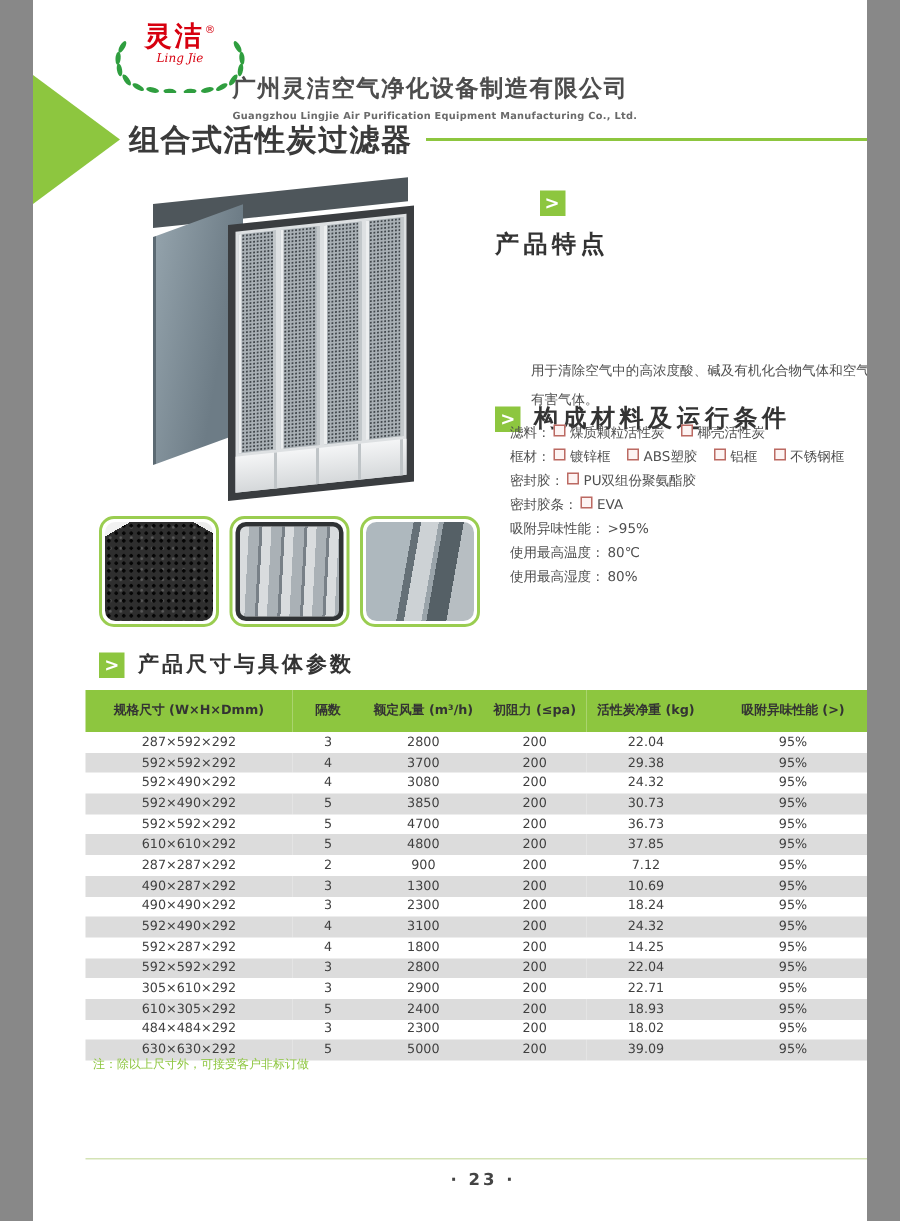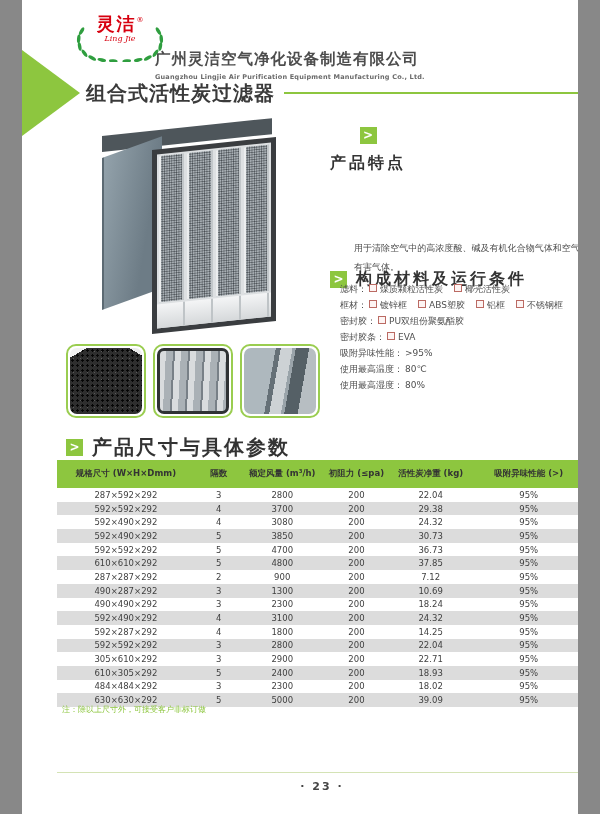--- a/index.html
+++ b/index.html
@@ -75,21 +75,21 @@
 
   .mat-list{position:absolute;left:318px;top:281px;width:276px;}
   .mline{font-size:9px;color:#4f4f4f;height:16px;line-height:16px;white-space:nowrap;}
   .mlabel{margin-right:2px;}
   .mopt{margin-right:11px;}
   .cbx{display:inline-block;width:6px;height:6px;border:1px solid #bb6a63;background:#fdf4f3;
        margin-right:3px;vertical-align:0px;}
 
   
   .tbl-head{left:44px;top:434px;}
-  .tbl-title{font-size:20px;font-weight:bold;color:#333;letter-spacing:2px;
+  .tbl-title{font-size:14px;font-weight:bold;color:#333;letter-spacing:2px;
              font-family:"DejaVu Serif",serif;}
   table.spec{position:absolute;left:35px;top:460px;width:530px;border-collapse:collapse;
              table-layout:fixed;}
   table.spec th{background:#8dc63f;color:#333;font-size:8.5px;font-weight:bold;
                 height:20px;padding:4px;text-align:center;}
   table.spec td{font-size:8.5px;color:#3f3f3f;height:13.7px;padding:0;text-align:center;}
   table.spec tbody tr:nth-child(even){background:#dcdcdc;}
   .tbl-note{position:absolute;left:40px;top:704px;font-size:8px;color:#8dc63f;}
 
   

